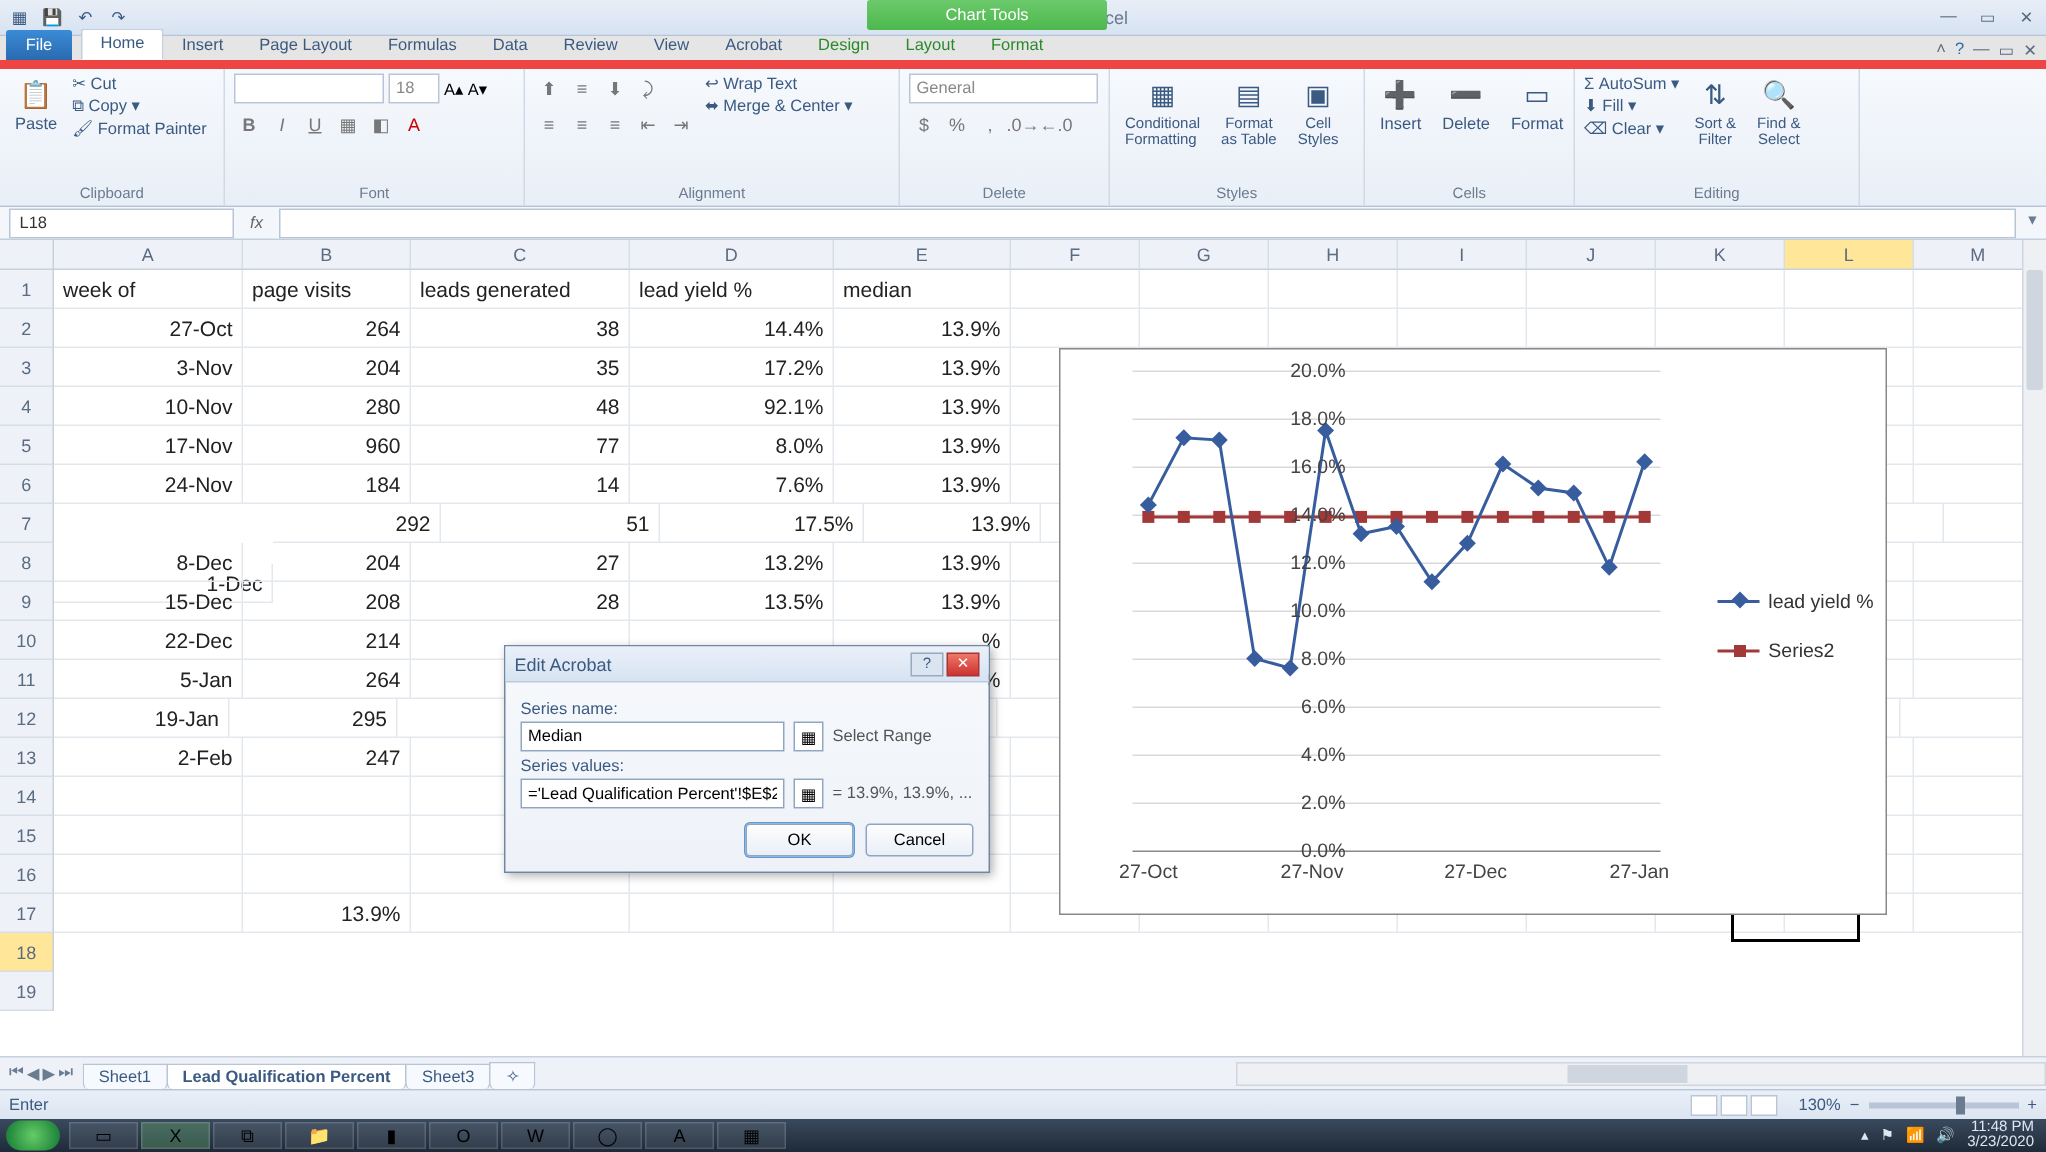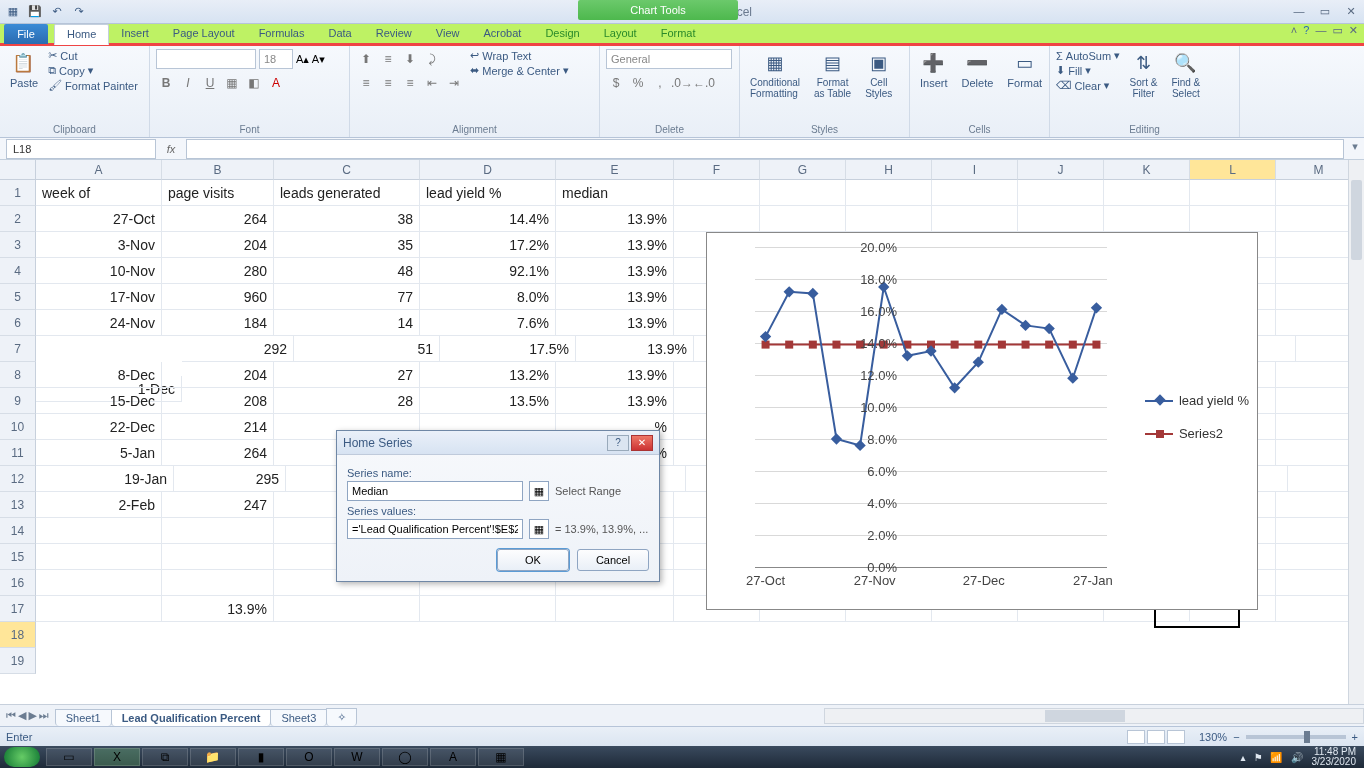--- a/index.html
+++ b/index.html
@@ -8,21 +8,21 @@
 
 .titlebar { height: 24px; background: linear-gradient(#e8eef7,#d7e3f2); display:flex; align-items:center; padding:0 4px; border-bottom:1px solid #b6c4d8;}
 .titlebar .qat { display:flex; gap:4px; align-items:center;}
 .titlebar .qat .qbtn { width:18px; height:18px; display:flex; align-items:center; justify-content:center; color:#3b5a82;}
 .title-center { flex:1; text-align:center; color:#6a7a8f; font-size:12px;}
 .chart-tools-tab { position:absolute; left:578px; top:0; width:160px; height:20px; background:linear-gradient(#6bc96b,#4db84d); color:#fff; text-align:center; font-size:11px; line-height:20px; border-radius:2px;}
 .win-controls { display:flex; gap:8px; color:#5a6b82;}
 .win-controls span { width:18px; text-align:center;}
 
 
-.ribbon-tabs { height:22px; background:#bef264; display:flex; align-items:flex-start; border-bottom:3px solid #ef4444; padding-left:4px;}
+.ribbon-tabs { height:22px; background:#e5e5e5; display:flex; align-items:flex-end; border-bottom:6px solid #ef4444; padding-left:4px;}
 .file-tab { background:linear-gradient(#3a8bd6,#2a6bb0); color:#fff; width:44px; height:20px; display:flex; align-items:center; justify-content:center; border-radius:2px 2px 0 0; font-size:11px; margin-right:6px;}
 .rtab { padding:3px 12px 4px; color:#3b5a82; font-size:11px; cursor:default;}
 .rtab.active { background:#fff; border:1px solid #c3cfdd; border-bottom:1px solid #fff; border-radius:2px 2px 0 0;}
 .help-cluster { margin-left:auto; display:flex; gap:6px; padding-right:6px; color:#5a6b82;}
 
 
 .ribbon { height:92px; background:linear-gradient(#f6f9fd,#e9eff7); border-bottom:1px solid #b6c4d8; display:flex;}
 .rgroup { border-right:1px solid #d0dae7; padding:3px 6px 2px; display:flex; flex-direction:column; justify-content:space-between;}
 .rgroup .glabel { text-align:center; color:#6b7c91; font-size:10px; padding-top:1px;}
 .rgroup .gbody { display:flex; gap:6px; align-items:flex-start; flex:1;}
@@ -534,21 +534,21 @@
         <div class="cell" style="width: 86px;"></div>
         <div class="cell" style="width: 86px;"></div>
         <div class="cell" style="width: 86px;"></div>
         <div class="cell" style="width: 86px;"></div>
         <div class="cell" style="width: 86px;"></div>
         <div class="cell" style="width: 86px;"></div>
         <div class="cell" style="width: 86px;"></div>
         <div class="cell" style="width: 86px;"></div>
       </div>
       <div class="crow">
-        <div class="cell r" style="width: 138px;">19-Jan</div>
+        <div class="cell r" style="width: 117px;">19-Jan</div>
         <div class="cell r" style="width: 112px;">295</div>
         <div class="cell r" style="width: 146px;"></div>
         <div class="cell r" style="width: 136px;"></div>
         <div class="cell r" style="width: 118px;"></div>
         <div class="cell" style="width: 86px;"></div>
         <div class="cell" style="width: 86px;"></div>
         <div class="cell" style="width: 86px;"></div>
         <div class="cell" style="width: 86px;"></div>
         <div class="cell" style="width: 86px;"></div>
         <div class="cell" style="width: 86px;"></div>
@@ -707,21 +707,21 @@
     <div class="ylab" style="top: 46px;">18.0%</div>
     <div class="ylab" style="top: 14px;">20.0%</div>
     <div class="xlab" style="left: 58.56px;">27-Oct</div>
     <div class="xlab" style="left: 167.68px;">27-Nov</div>
     <div class="xlab" style="left: 276.8px;">27-Dec</div>
     <div class="xlab" style="left: 385.92px;">27-Jan</div>
   </div>
 
 <div class="dlg">
   <div class="dlg-title">
-    <span>Home Series</span>
+    <span>Edit Acrobat</span>
     <div class="dx">
         <span class="xb">?</span>
         <span class="xb close">✕</span>
       </div>
   </div>
   <div class="dlg-body">
     <div class="lbl">Series name:</div>
     <div class="row">
       <input style="width: 176px;" value="Median">
       <span class="rangebtn">▦</span>

